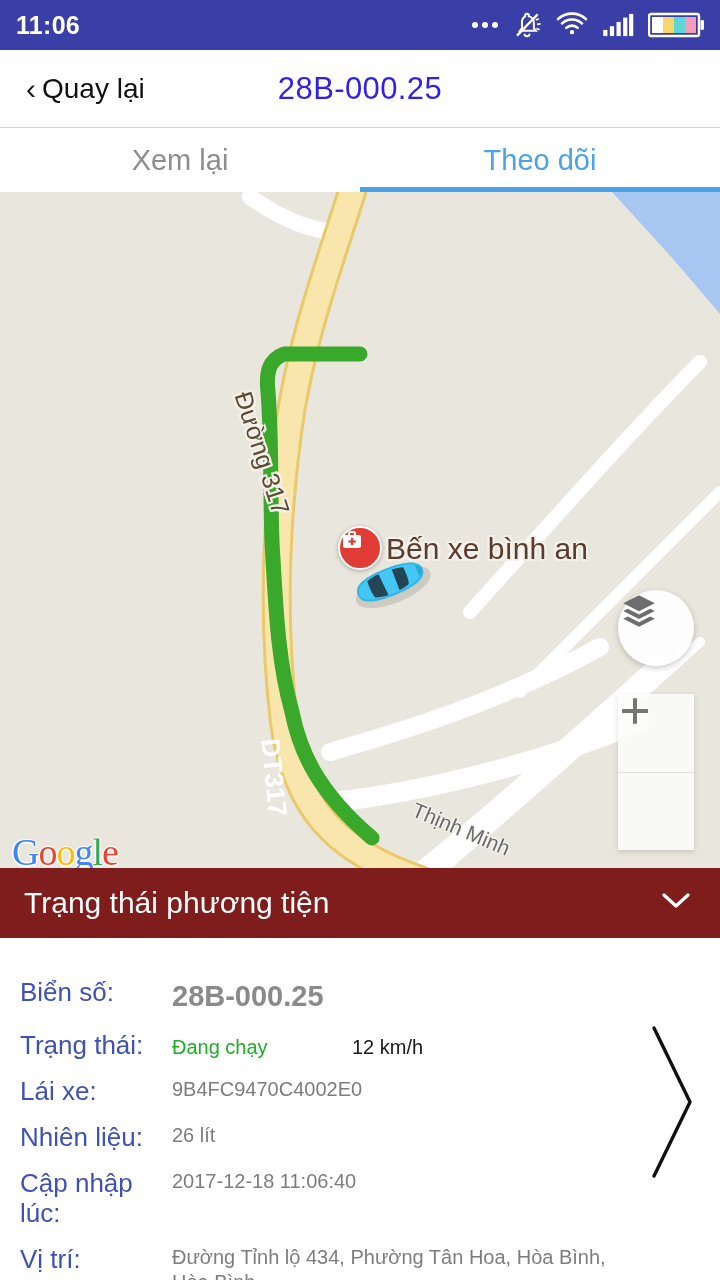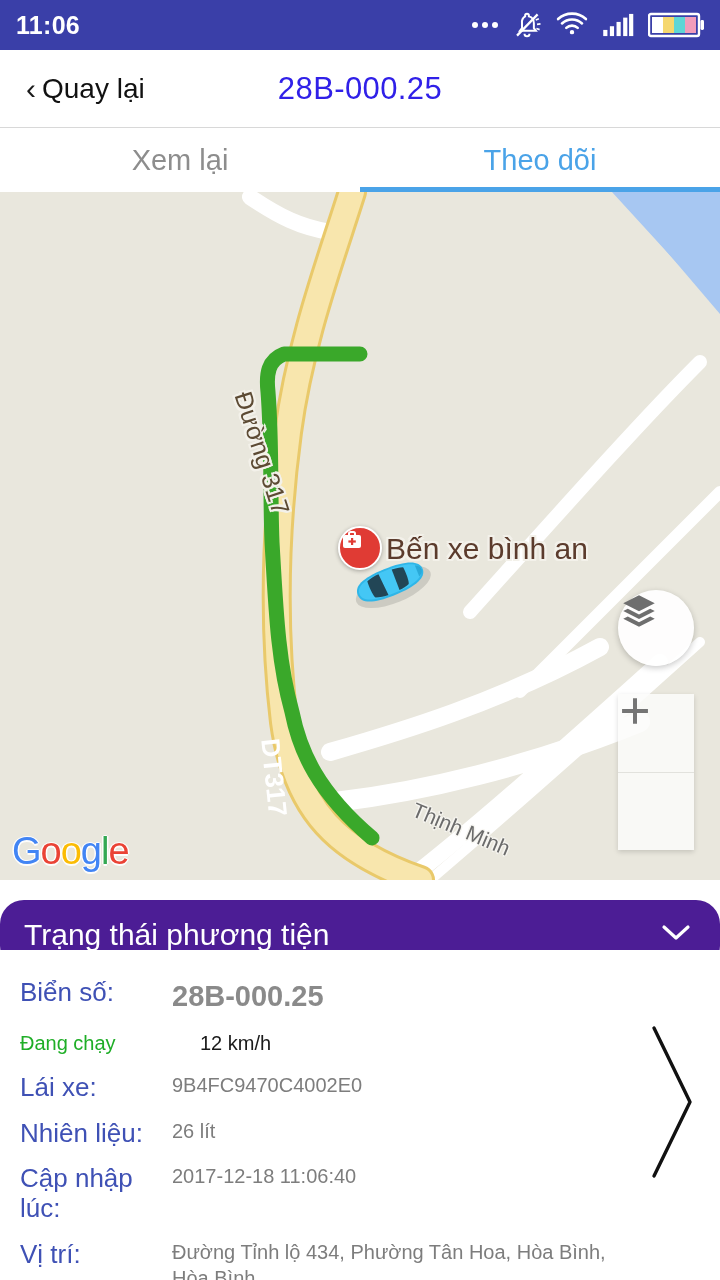--- a/index.html
+++ b/index.html
@@ -85,21 +85,21 @@
 
   
   #vehicle-marker {
     position: absolute; left: 346px; top: 364px; width: 88px; height: 56px;
     transform: rotate(-22deg);
   }
 
   
   .google-logo {
     position: absolute; left: 12px; top: 638px; font-size: 38px;
-    font-family: Liberation Sans, sans-serif; font-weight: 500; letter-spacing: -1px;
+    font-family: Liberation Serif, serif; font-weight: 500; letter-spacing: -1px;
     text-shadow: -1.5px 0 rgba(255,255,255,.9), 0 1.5px rgba(255,255,255,.9),
                   1.5px 0 rgba(255,255,255,.9), 0 -1.5px rgba(255,255,255,.9);
   }
   .g-b { color: #4285F4; } .g-r { color: #EA4335; }
   .g-y { color: #FBBC05; } .g-g { color: #34A853; }
 
   
   #layers-button {
     position: absolute; right: 26px; top: 398px; width: 76px; height: 76px;
     border-radius: 50%; background: rgba(255,255,255,.92);
@@ -111,23 +111,23 @@
     background: rgba(252,252,250,.86); box-shadow: 0 2px 5px rgba(0,0,0,.15);
   }
   .zoom-btn {
     width: 100%; height: 78px; display: flex; align-items: center; justify-content: center;
     color: #757575;
   }
   .zoom-btn + .zoom-btn { border-top: 1px solid #e2e2dd; }
 
   
   .panel-header {
-    position: absolute; top: 900px; left: 0; width: 720px; height: 70px;
-    background: #4c1d95; display: flex; align-items: center;
-    padding: 0 24px; color: #ffffff; border-radius: 24px;
+    position: absolute; top: 868px; left: 0; width: 720px; height: 70px;
+    background: #7f1d1d; display: flex; align-items: center;
+    padding: 0 24px; color: #ffffff;
   }
   .panel-title { font-size: 30px; }
   .panel-chevron { margin-left: auto; }
 
   
   .details {
     position: absolute; top: 950px; left: 0; width: 720px; height: 330px;
     background: #ffffff; padding: 28px 0 0 0;
   }
   .row { display: flex; align-items: flex-start; padding: 0 0 16px 20px; }
@@ -291,20 +291,21 @@
   </div>
 
   <div class="details">
 
     <div class="row">
       <span class="row-label">Biển số:</span>
       <span class="row-value plate">28B-000.25</span>
     </div>
 
     <div class="row" id="row-status">
+      <span class="row-label">Trạng thái:</span>
       <span class="row-value running">Đang chạy</span>
       <span class="row-value speed">12 km/h</span>
     </div>
 
     <div class="row">
       <span class="row-label">Lái xe:</span>
       <span class="row-value">9B4FC9470C4002E0</span>
     </div>
 
     <div class="row">

